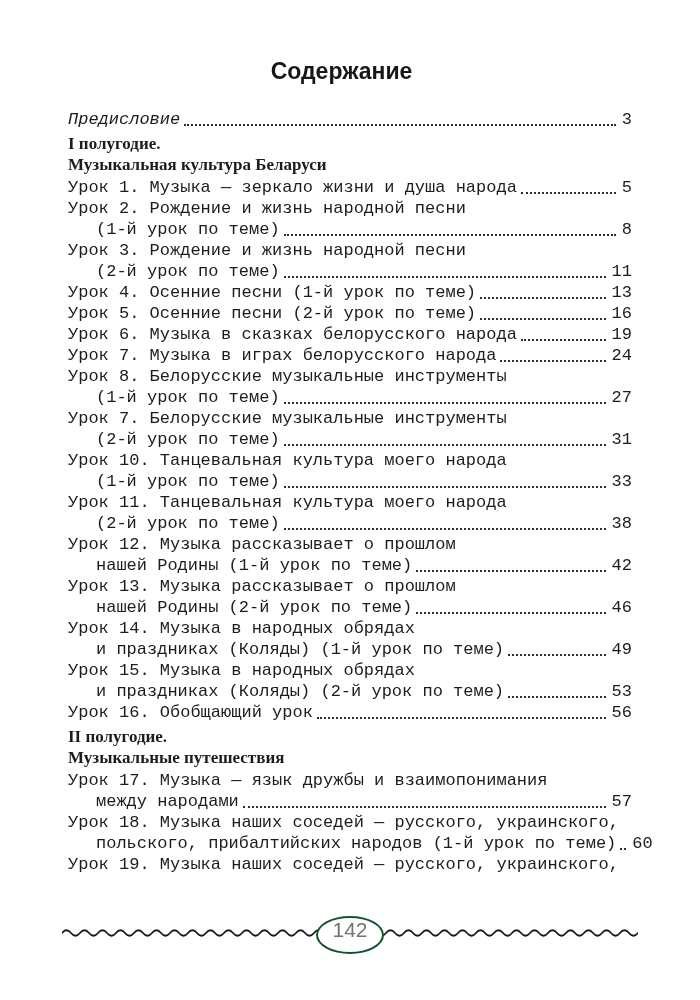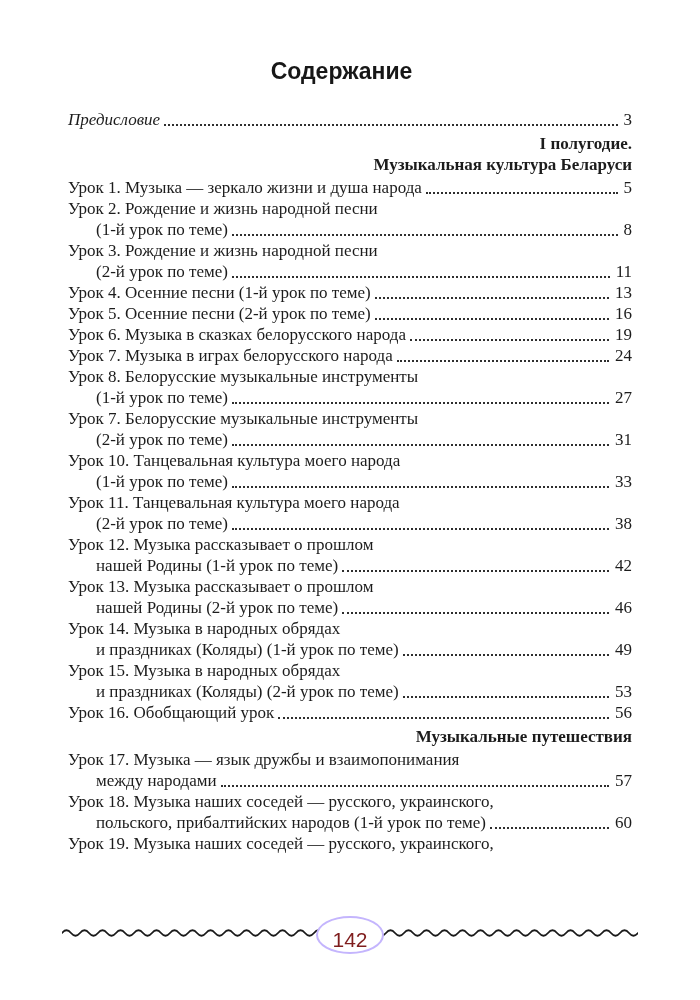--- a/index.html
+++ b/index.html
@@ -11,42 +11,42 @@
   .page { position:absolute; inset:0; overflow:hidden; }
 
   .title {
     margin:56px 17px 0 0; text-align:center;
     font-family:"Liberation Sans", sans-serif;
     font-size:23px; font-weight:700; line-height:30px; color:#171717;
   }
 
   .toc { margin:23px 68px 0 68px; font-size:17px; line-height:21px; }
 
-  .line { display:flex; align-items:center; position:relative; }
+  .line { display:flex; align-items:center; position:relative;font-family:Liberation Mono, monospace; }
   .etext { white-space:nowrap; }
   .line.cont { padding-left:28px; }
   .italic { font-style:italic; }
 
   .dots { flex:1 1 auto; min-width:14px; position:relative; align-self:stretch; }
   .dots::before {
     content:""; position:absolute; left:4px; right:4px; bottom:4px;
     border-bottom:2px dotted #2e2e2e;
   }
   .pagenum { margin-left:2px; text-align:right; }
 
-  .sec-head { text-align:right; font-weight:700; margin:3px 0 2px 0; }
+  .sec-head { text-align:left; font-weight:700; margin:3px 0 2px 0; }
   .sec-head .h1, .sec-head .h2 { line-height:21px; }
 
   .footer { position:absolute; top:916px; left:0; width:700px; height:40px; }
   .wave { position:absolute; left:62px; top:10px; }
   .oval {
     position:absolute; left:316px; top:0; width:64px; height:34px;
-    border:2px solid #c4b5fd; border-radius:50%; background:#ffffff;
-    display:flex; align-items:flex-end; justify-content:center;
-    font-family:"Liberation Sans", sans-serif; font-size:21px; color:#7f1d1d;
+    border:2px solid #14532d; border-radius:50%; background:#ffffff;
+    display:flex; align-items:flex-start; justify-content:center;
+    font-family:"Liberation Sans", sans-serif; font-size:21px; color:#737373;
   }
 </style>
 </head>
 <body>
 
 <div class="page">
 
   <h1 class="title">Содержание</h1>
 
   <div class="toc">
@@ -170,20 +170,21 @@
             <div class="line">
               <span class="etext">Урок 16. Обобщающий урок</span>
               <span class="dots"></span>
               <span class="pagenum">56</span>
             </div>
           </div>
   </div>
 
   <div class="section">
     <div class="sec-head">
+      <div class="h1">II полугодие.</div>
       <div class="h2">Музыкальные путешествия</div>
     </div>
     <div class="entries">
             <div class="line">
               <span class="etext">Урок 17. Музыка — язык дружбы и взаимопонимания</span>
             </div>
             <div class="line cont">
               <span class="etext">между народами</span>
               <span class="dots"></span>
               <span class="pagenum">57</span>

